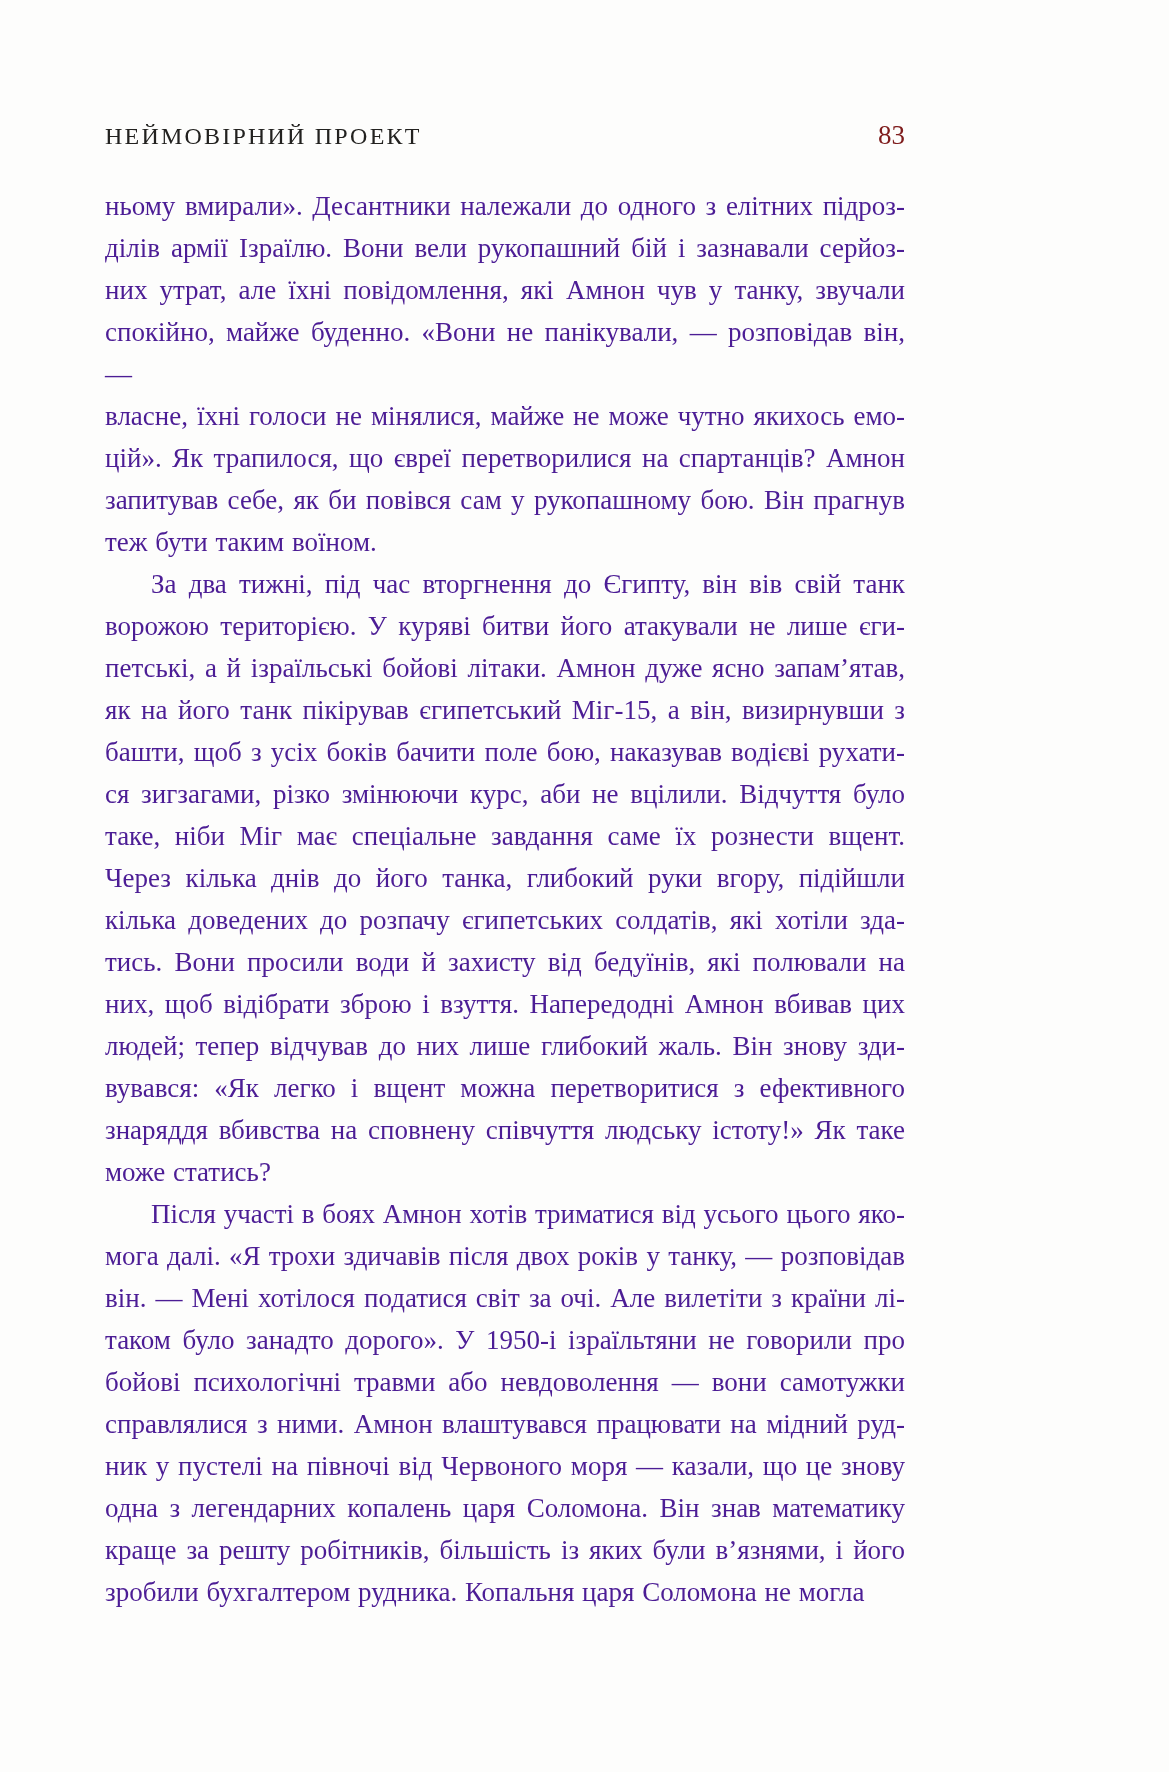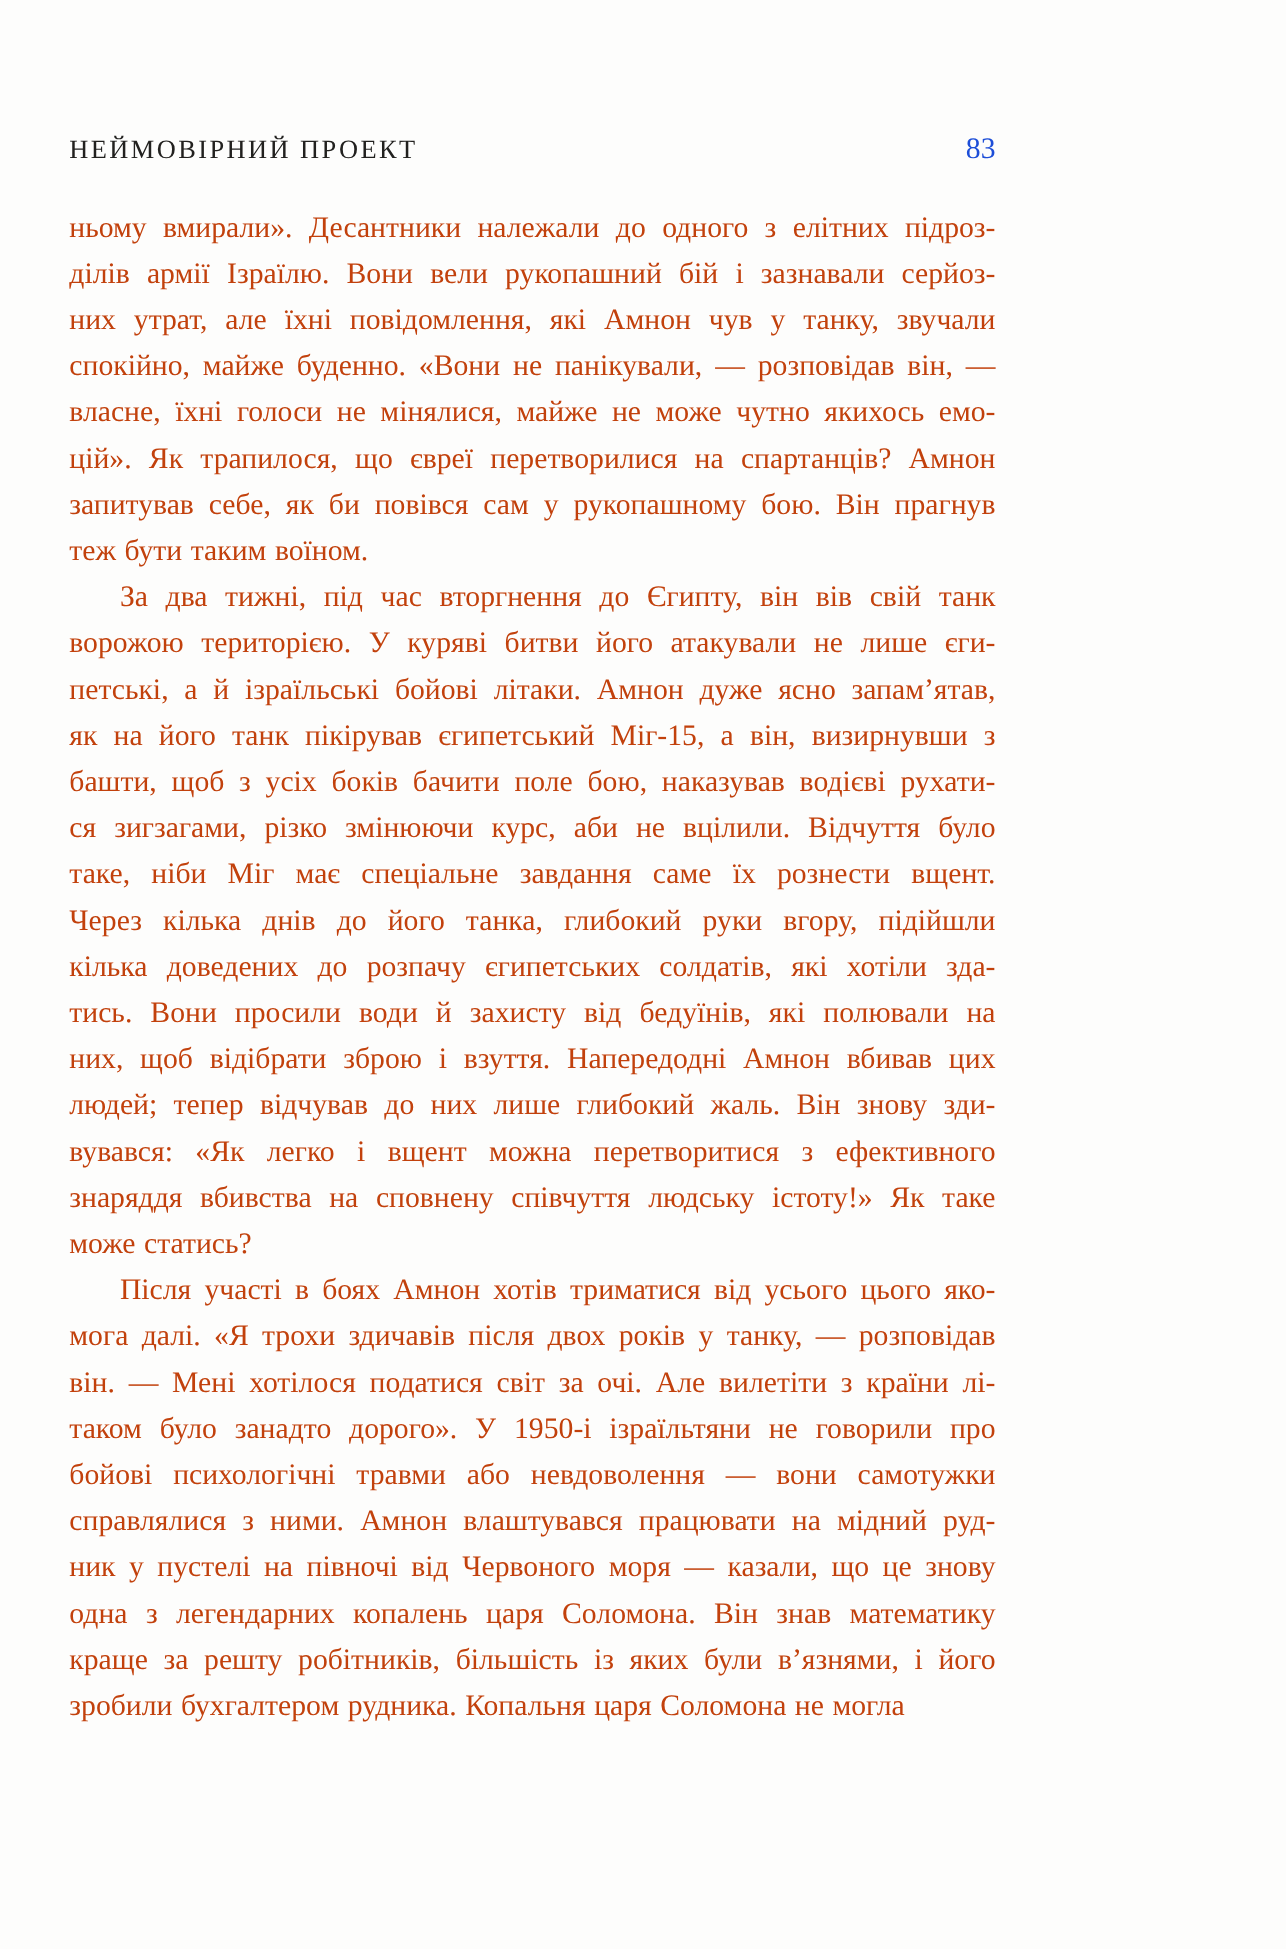--- a/index.html
+++ b/index.html
@@ -13,41 +13,41 @@
     overflow: hidden;
     font-family: "Liberation Serif", "DejaVu Serif", serif;
     color: #1b1a18;
     -webkit-font-smoothing: antialiased;
   }
   .page {
     position: relative;
     width: 1169px;
     height: 1772px;
     box-sizing: border-box;
-    padding: 120px 264px 0 63px; 
+    padding: 120px 264px 0 105px; 
   }
   .header {
     display: flex;
     justify-content: space-between;
     align-items: baseline;
     margin-bottom: 34px;
   }
   .running-title {
     font-size: 24px;
     letter-spacing: 2.2px;
     color: #22211f;
   }
   .page-number {
     font-size: 27px;
-    color: #1d4ed8;
+    color: #7f1d1d;
   }
   .text-block {
     font-size: 27px;
     line-height: 42px;
-    color: #c2410c;
+    color: #4c1d95;
   }
   .paragraph {
     margin: 0;
   }
   .line {
     text-align: justify;
     text-align-last: justify;
     white-space: normal;
     word-spacing: 1px;
   }

